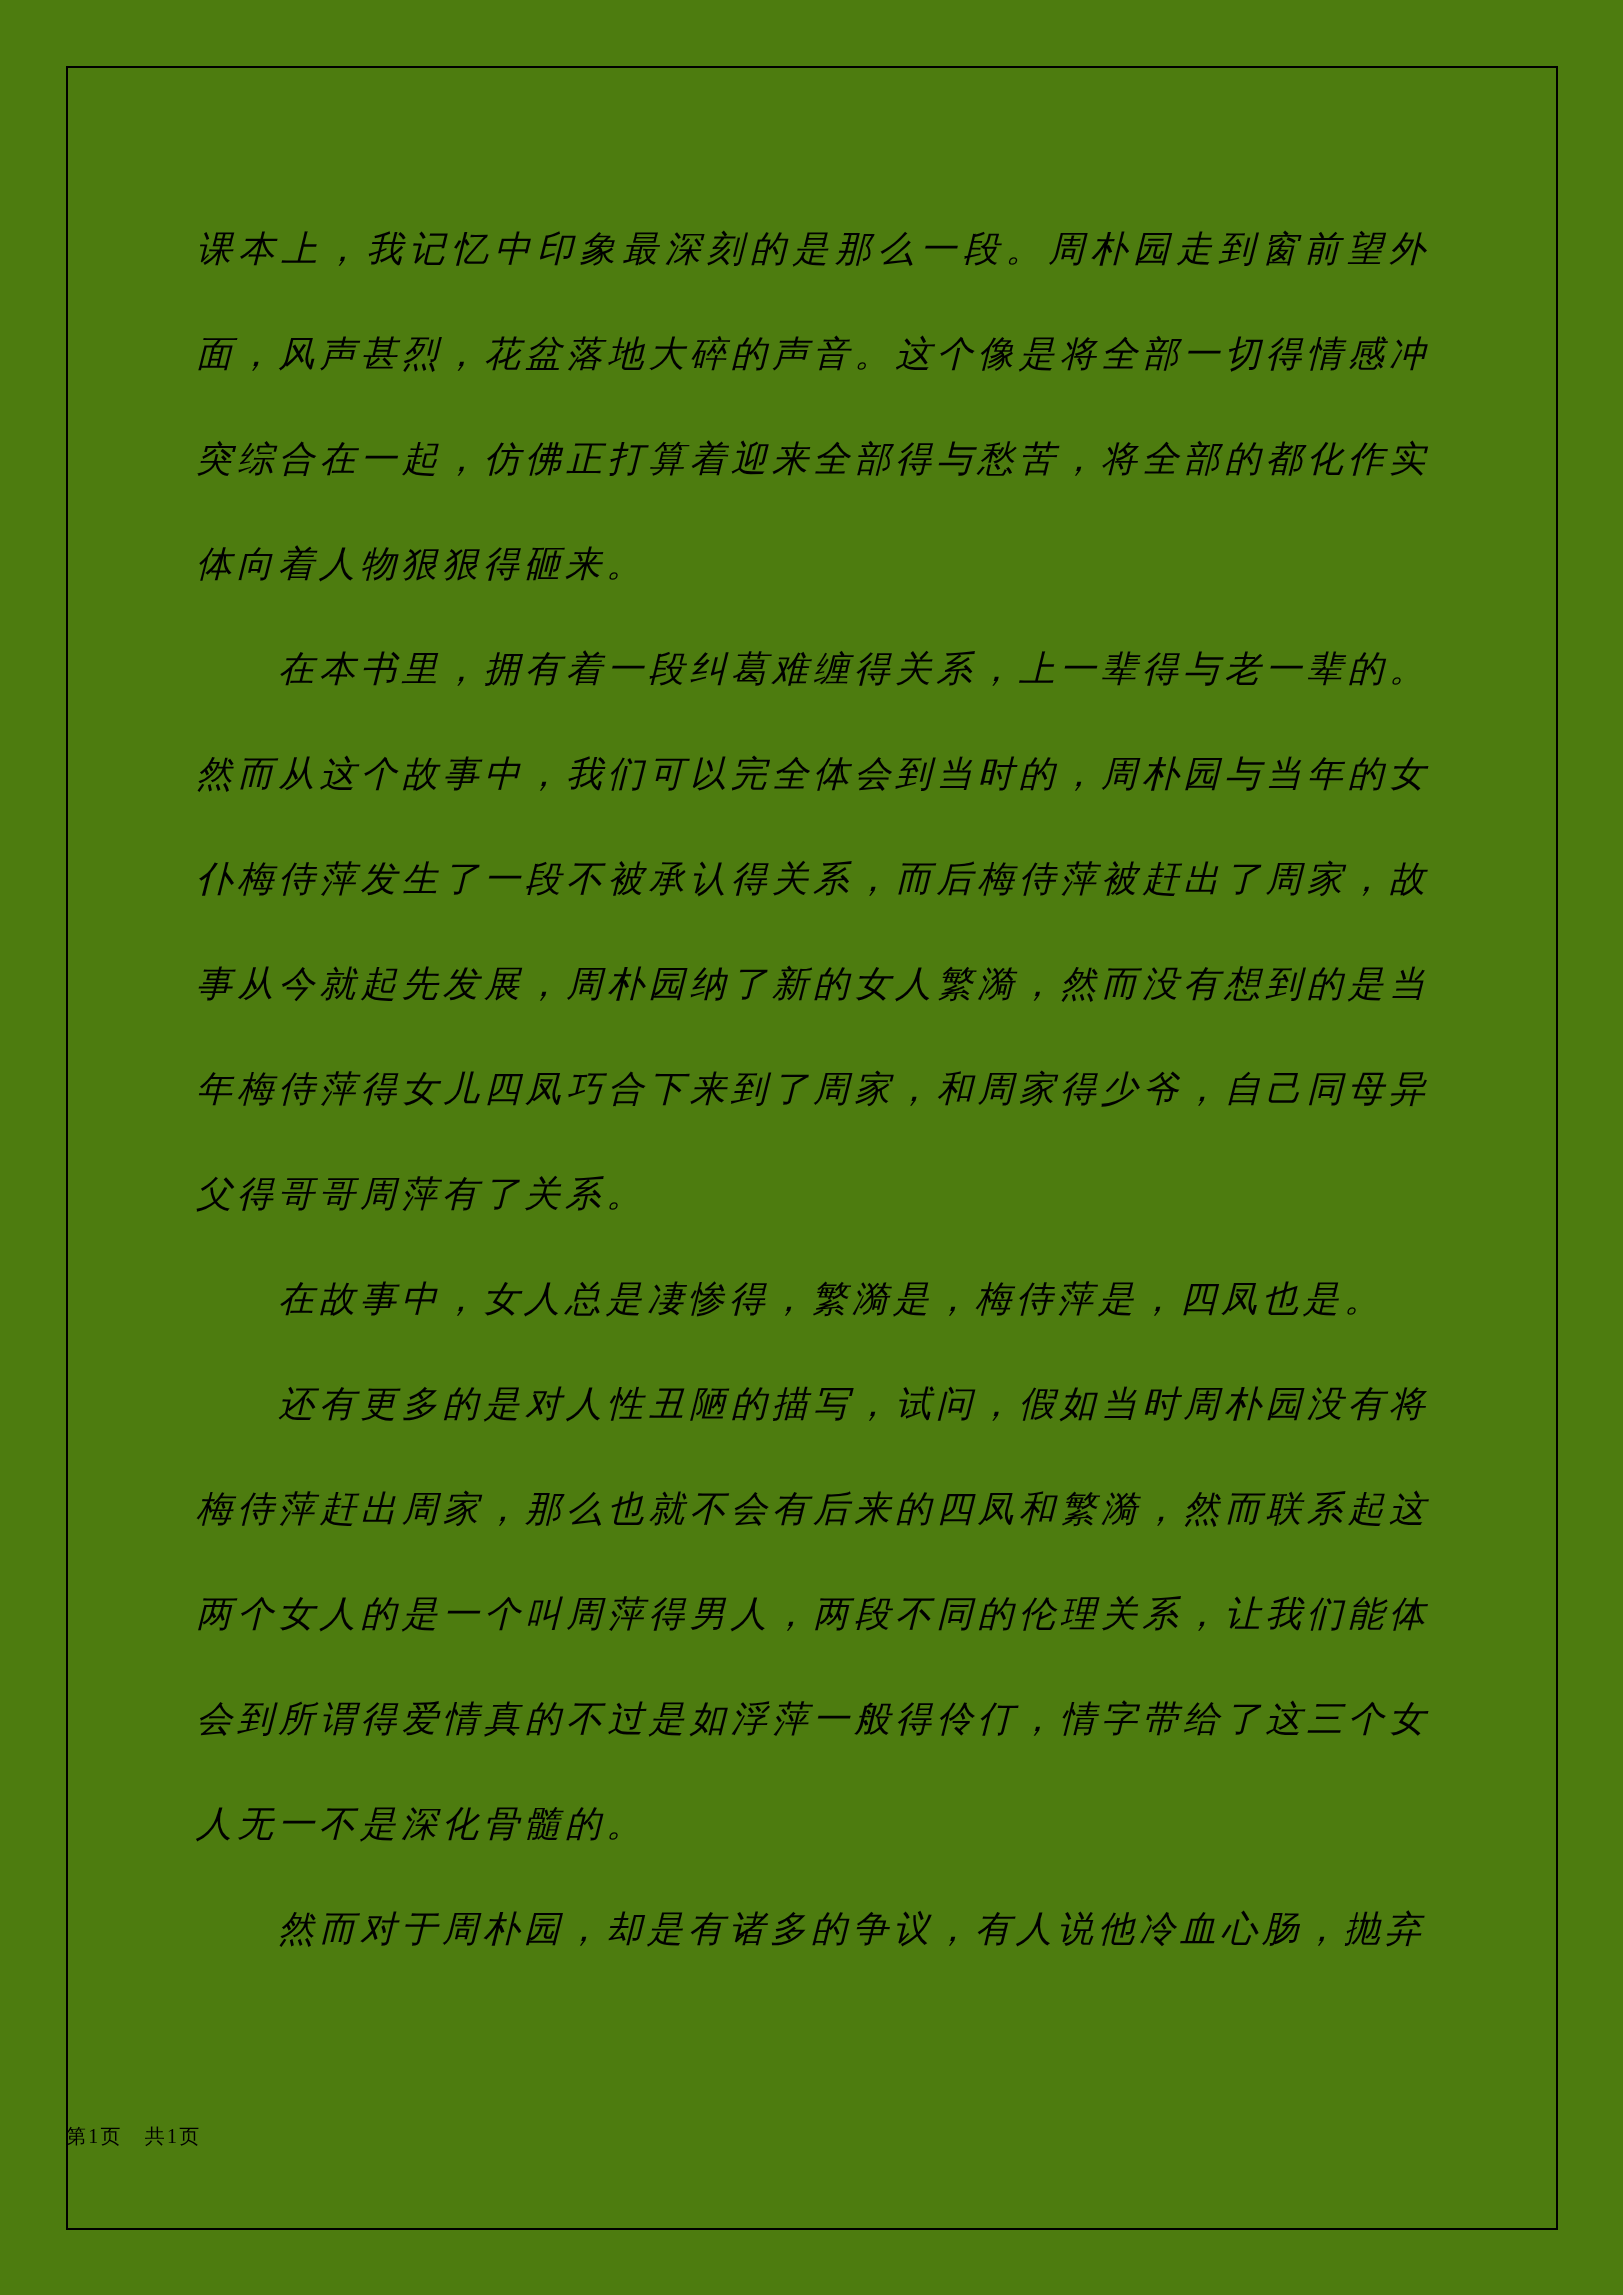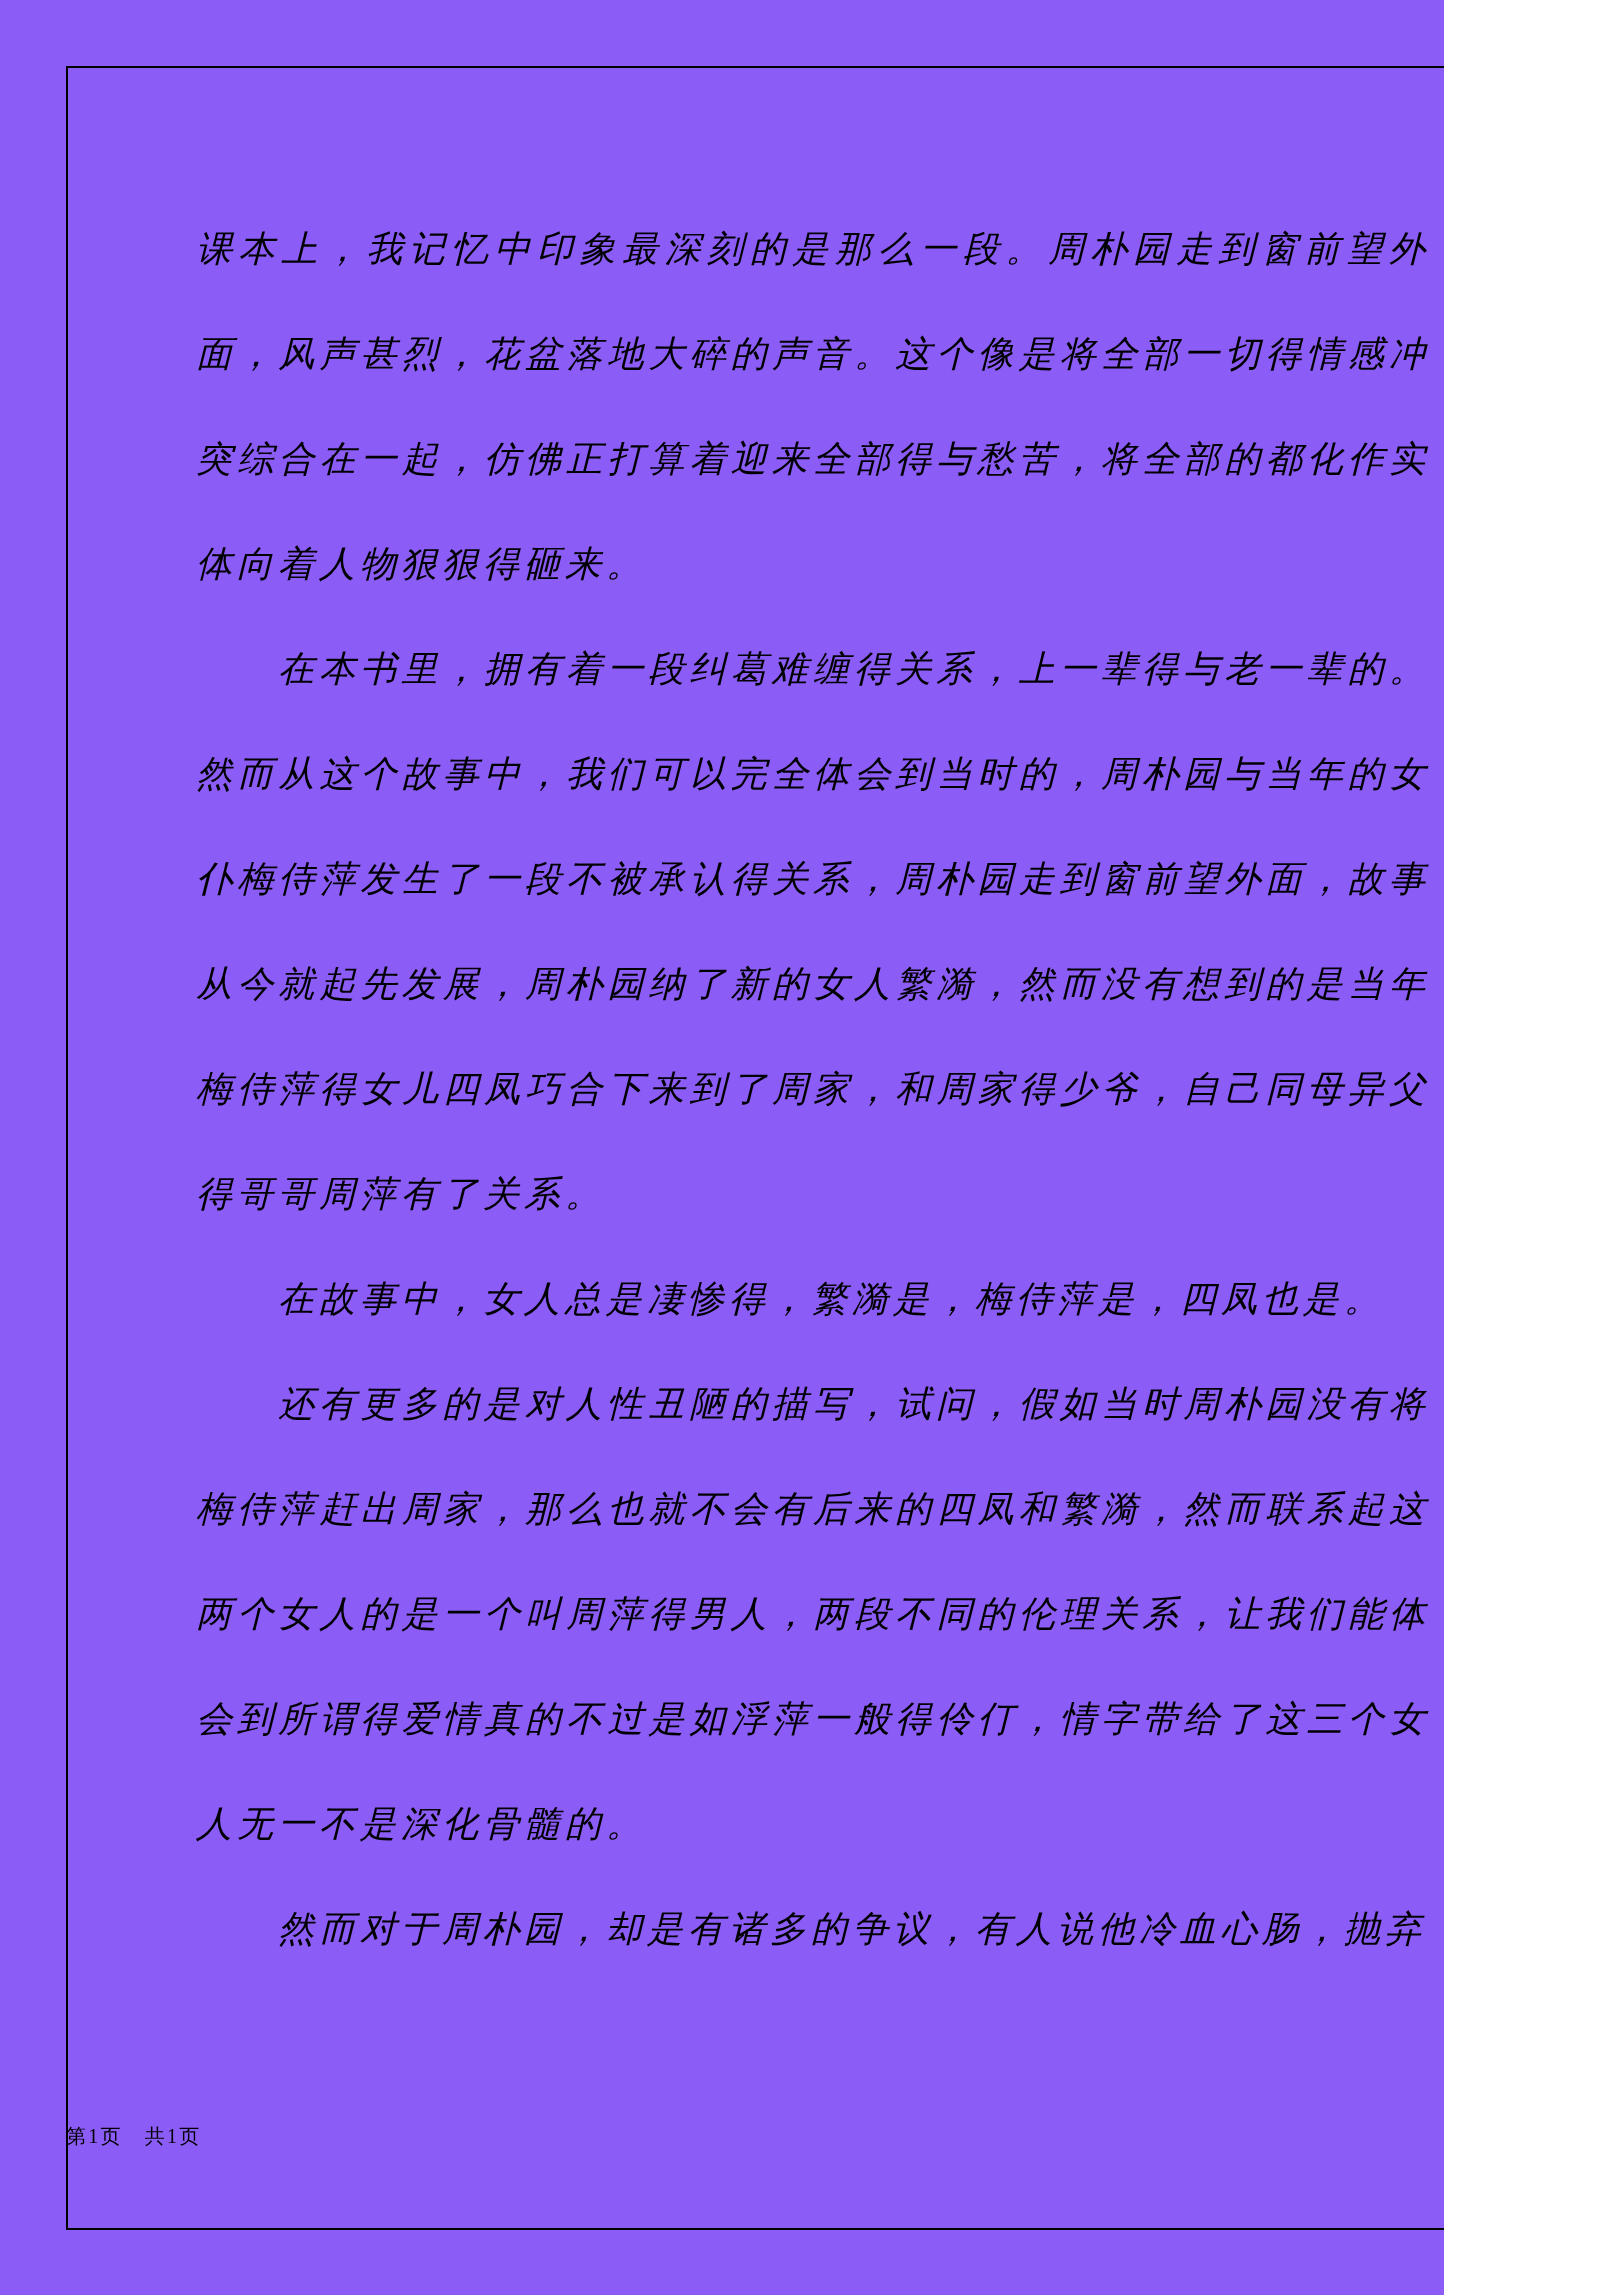--- a/index.html
+++ b/index.html
@@ -2,23 +2,23 @@
 <html style="font-size:9px"><head>
 <meta charset="utf-8">
 <style>
   html, body {
     margin: 0;
     padding: 0;
     background: #ffffff;
   }
   .page {
     position: relative;
-    width: 1444px;
+    width: 1623px;
     height: 2295px;
-    background: #8b5cf6;
+    background: #4d7c0f;
     color: #000000;
     overflow: hidden;
   }
   .frame {
     position: absolute;
     left: 66px;
     top: 66px;
     width: 1492px;
     height: 2164px;
     border: 2.8px solid #000000;
@@ -59,21 +59,21 @@
   }
 </style>
 </head>
 <body>
 
 <div class="page">
   <div class="frame"></div>
 
   <div class="content">
     <p>课本上，我记忆中印象最深刻的是那么一段。周朴园走到窗前望外面，风声甚烈，花盆落地大碎的声音。这个像是将全部一切得情感冲突综合在一起，仿佛正打算着迎来全部得与愁苦，将全部的都化作实体向着人物狠狠得砸来。</p>
-    <p>在本书里，拥有着一段纠葛难缠得关系，上一辈得与老一辈的。然而从这个故事中，我们可以完全体会到当时的，周朴园与当年的女仆梅侍萍发生了一段不被承认得关系，周朴园走到窗前望外面，故事从今就起先发展，周朴园纳了新的女人繁漪，然而没有想到的是当年梅侍萍得女儿四凤巧合下来到了周家，和周家得少爷，自己同母异父得哥哥周萍有了关系。</p>
+    <p>在本书里，拥有着一段纠葛难缠得关系，上一辈得与老一辈的。然而从这个故事中，我们可以完全体会到当时的，周朴园与当年的女仆梅侍萍发生了一段不被承认得关系，而后梅侍萍被赶出了周家，故事从今就起先发展，周朴园纳了新的女人繁漪，然而没有想到的是当年梅侍萍得女儿四凤巧合下来到了周家，和周家得少爷，自己同母异父得哥哥周萍有了关系。</p>
     <p>在故事中，女人总是凄惨得，繁漪是，梅侍萍是，四凤也是。</p>
     <p>还有更多的是对人性丑陋的描写，试问，假如当时周朴园没有将梅侍萍赶出周家，那么也就不会有后来的四凤和繁漪，然而联系起这两个女人的是一个叫周萍得男人，两段不同的伦理关系，让我们能体会到所谓得爱情真的不过是如浮萍一般得伶仃，情字带给了这三个女人无一不是深化骨髓的。</p>
     <p>然而对于周朴园，却是有诸多的争议，有人说他冷血心肠，抛弃</p>
   </div>
 
   <div class="footer">
     <span>第1页　共1页</span>
   </div>
 </div>
 

